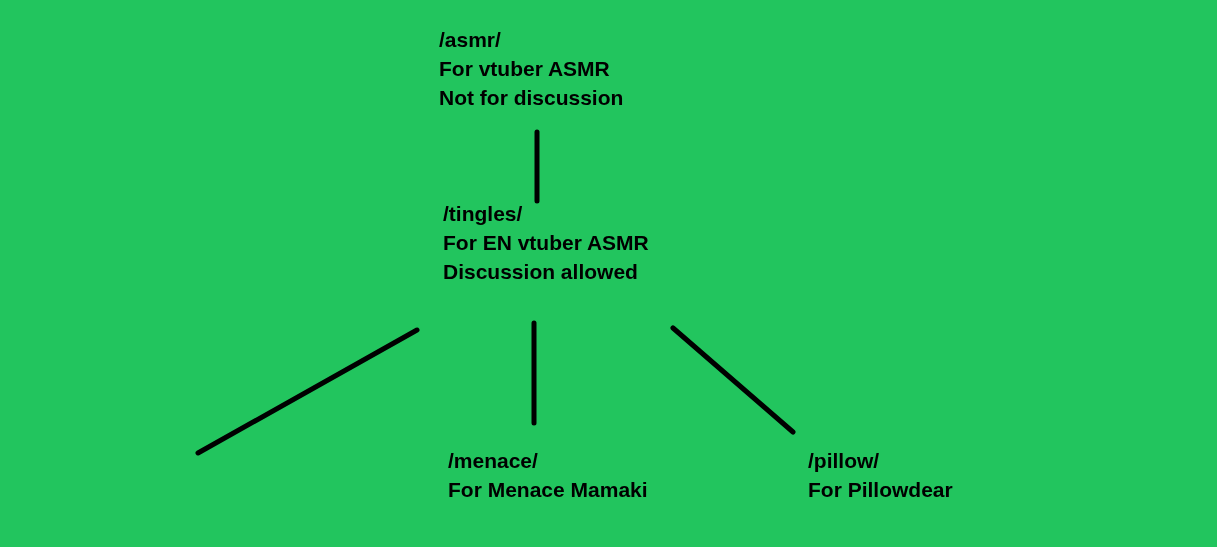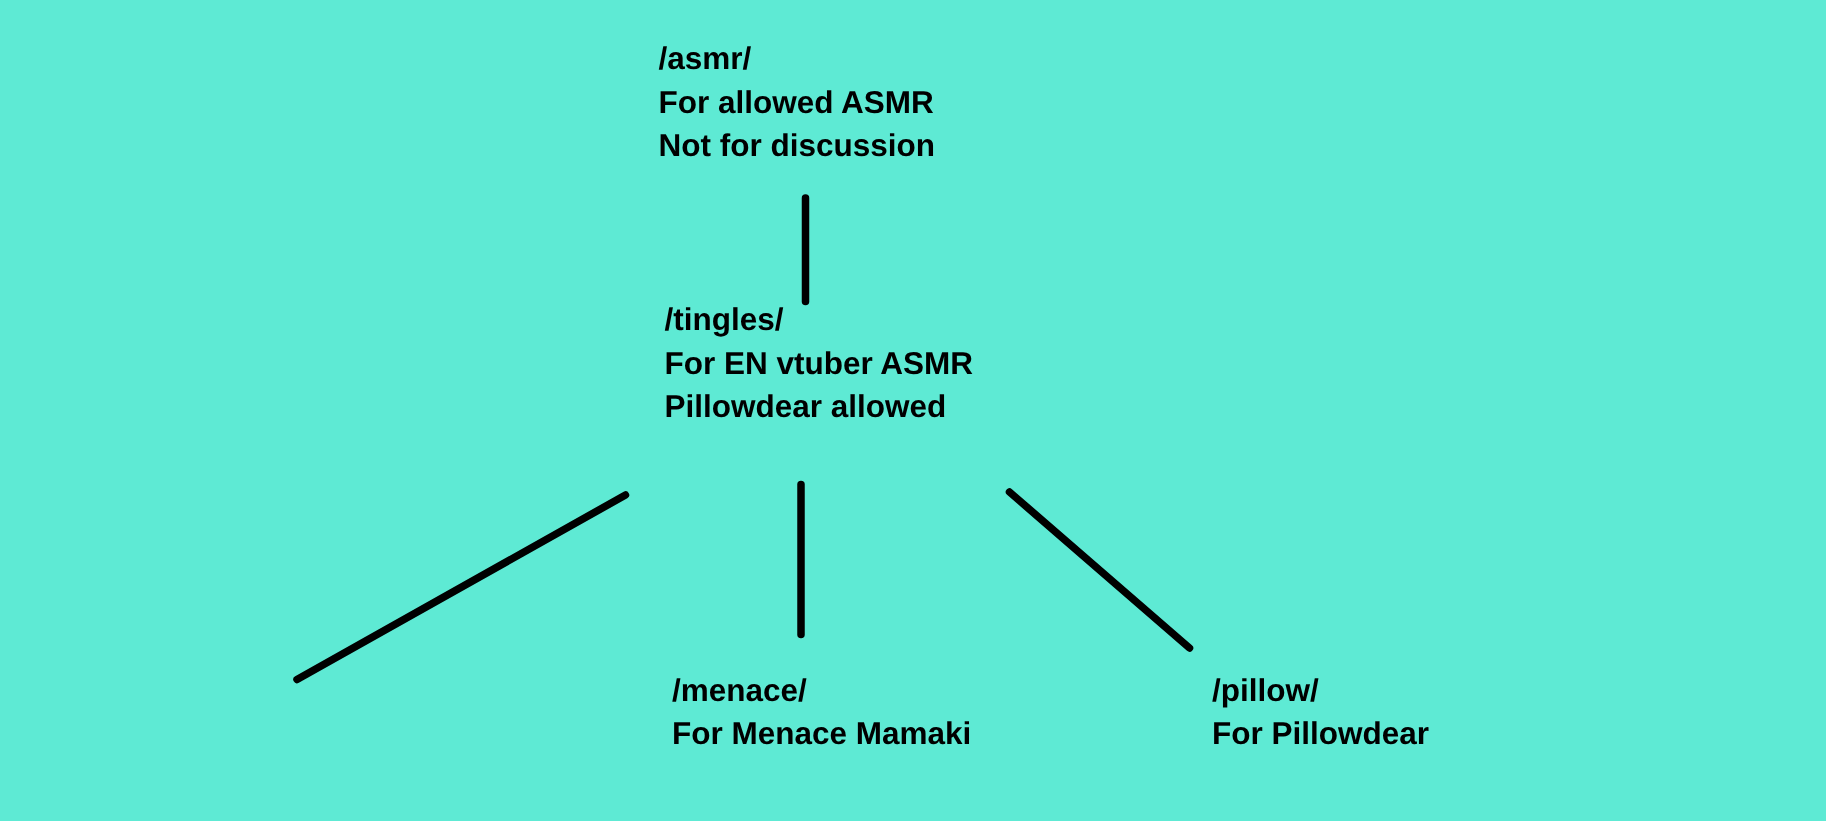--- a/index.html
+++ b/index.html
@@ -4,21 +4,21 @@
 <style>
   html, body {
     margin: 0;
     padding: 0;
     background: #ffffff;
   }
   .canvas {
     position: relative;
     width: 1217px;
     height: 547px;
-    background: #5eead4;
+    background: #22c55e;
     overflow: hidden;
     font-family: "Liberation Sans", sans-serif;
   }
   .edges-svg {
     position: absolute;
     left: 0;
     top: 0;
     width: 1217px;
     height: 547px;
     pointer-events: none;
@@ -44,28 +44,28 @@
 
   <svg class="edges-svg" viewBox="0 0 1217 547" xmlns="http://www.w3.org/2000/svg">
     <line x1="537" y1="132" x2="537" y2="201" stroke="#000000" stroke-width="5" stroke-linecap="round"></line>
     <line x1="417" y1="330" x2="198" y2="453" stroke="#000000" stroke-width="5" stroke-linecap="round"></line>
     <line x1="534" y1="323" x2="534" y2="423" stroke="#000000" stroke-width="5" stroke-linecap="round"></line>
     <line x1="673" y1="328" x2="793" y2="432" stroke="#000000" stroke-width="5" stroke-linecap="round"></line>
   </svg>
 
   <div class="node" id="node-asmr">
     <div>/asmr/</div>
-    <div>For allowed ASMR</div>
+    <div>For vtuber ASMR</div>
     <div>Not for discussion</div>
   </div>
 
   <div class="node" id="node-tingles">
     <div>/tingles/</div>
     <div>For EN vtuber ASMR</div>
-    <div>Pillowdear allowed</div>
+    <div>Discussion allowed</div>
   </div>
 
   <div class="node" id="node-slug">
   </div>
 
   <div class="node" id="node-menace">
     <div>/menace/</div>
     <div>For Menace Mamaki</div>
   </div>
 

